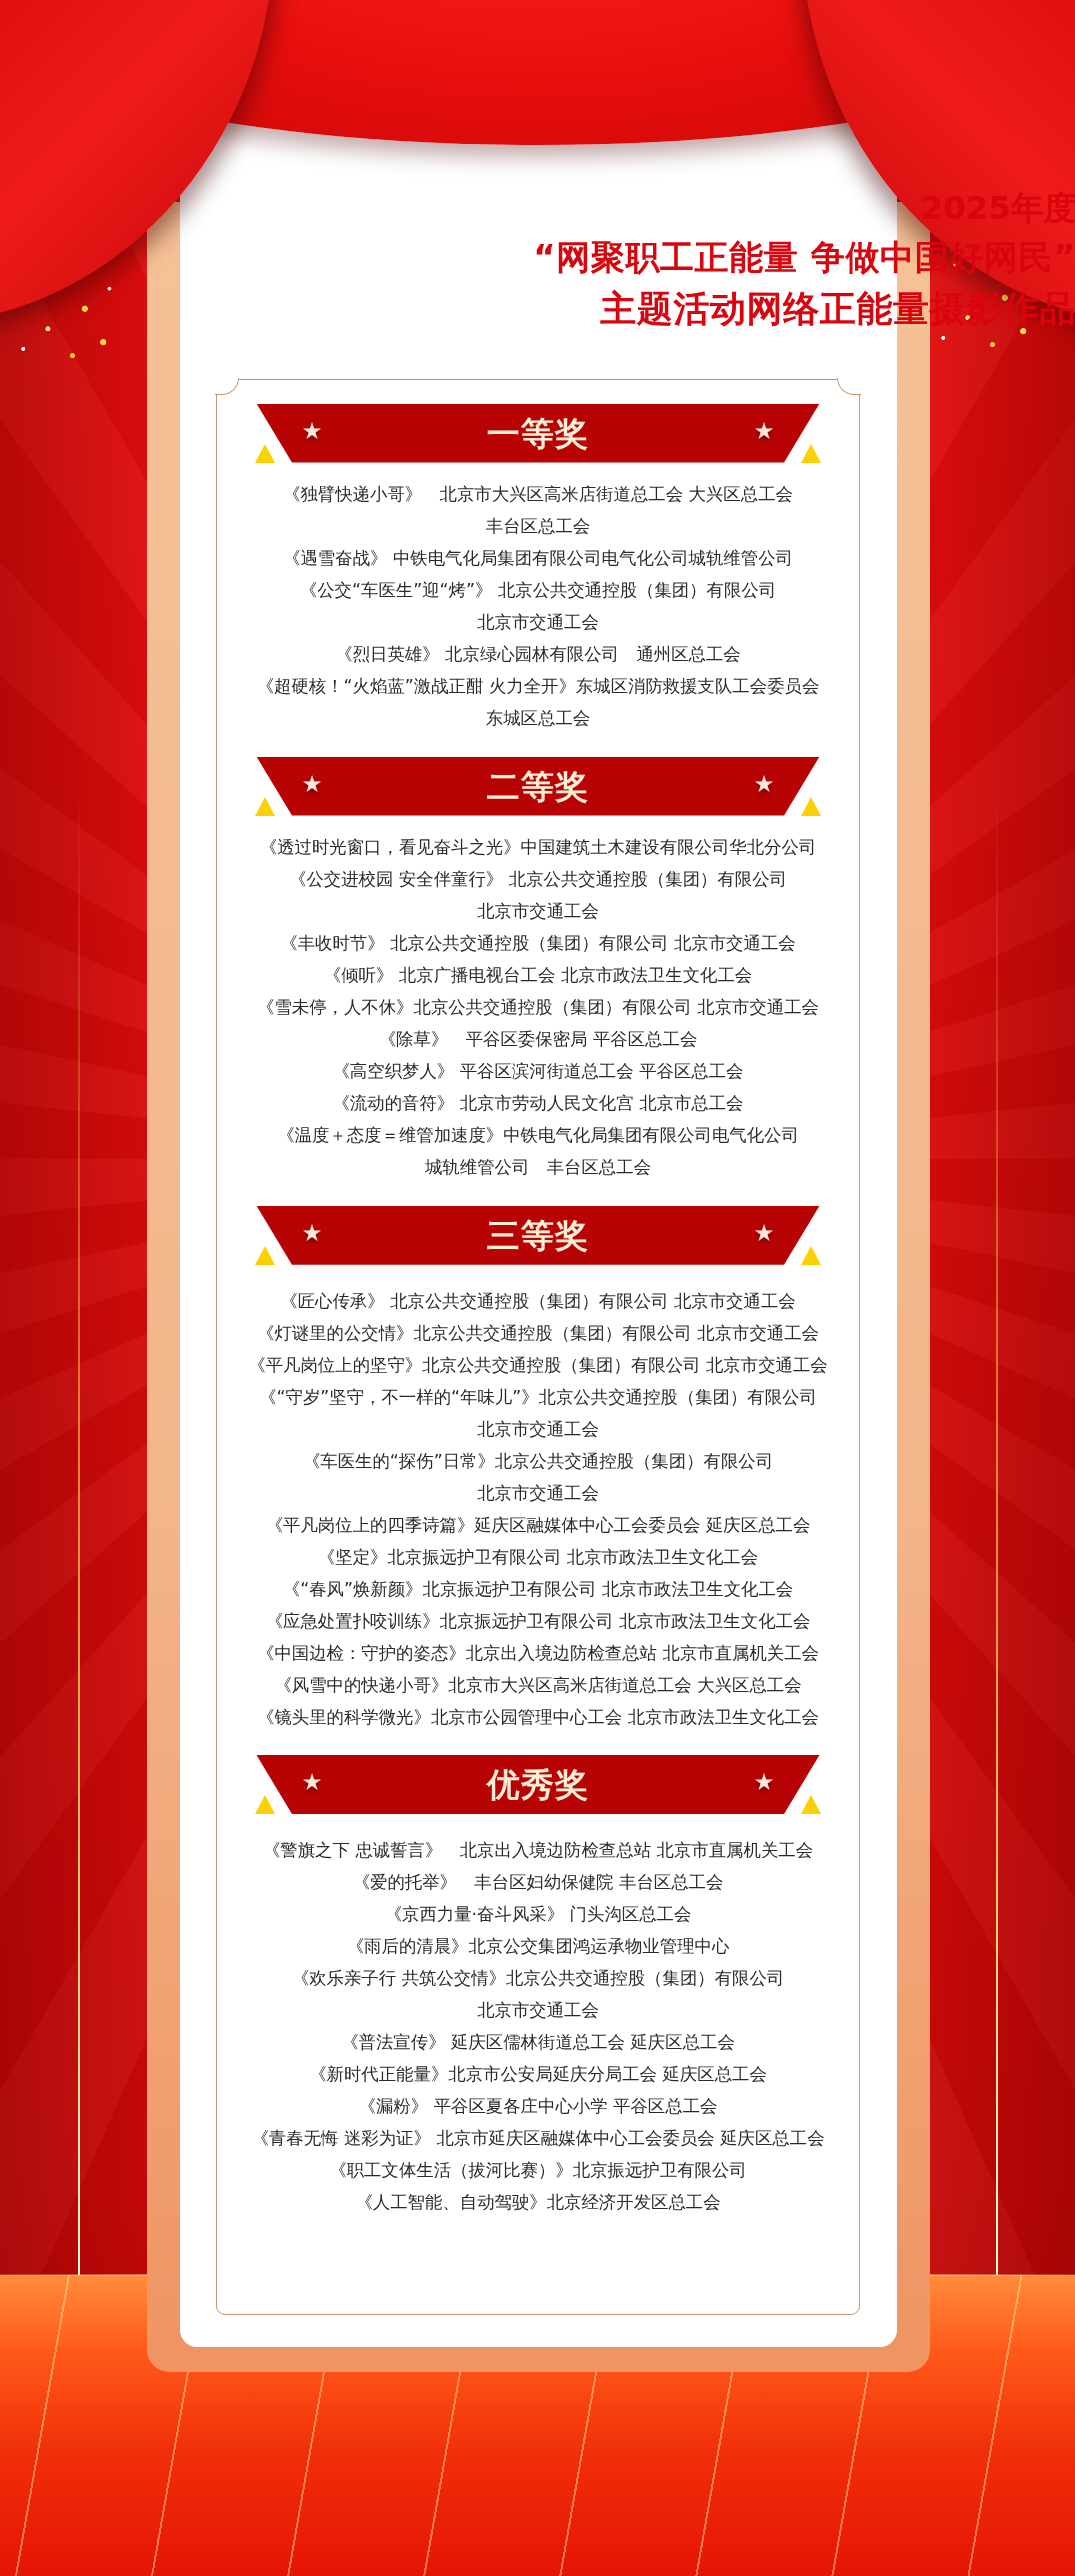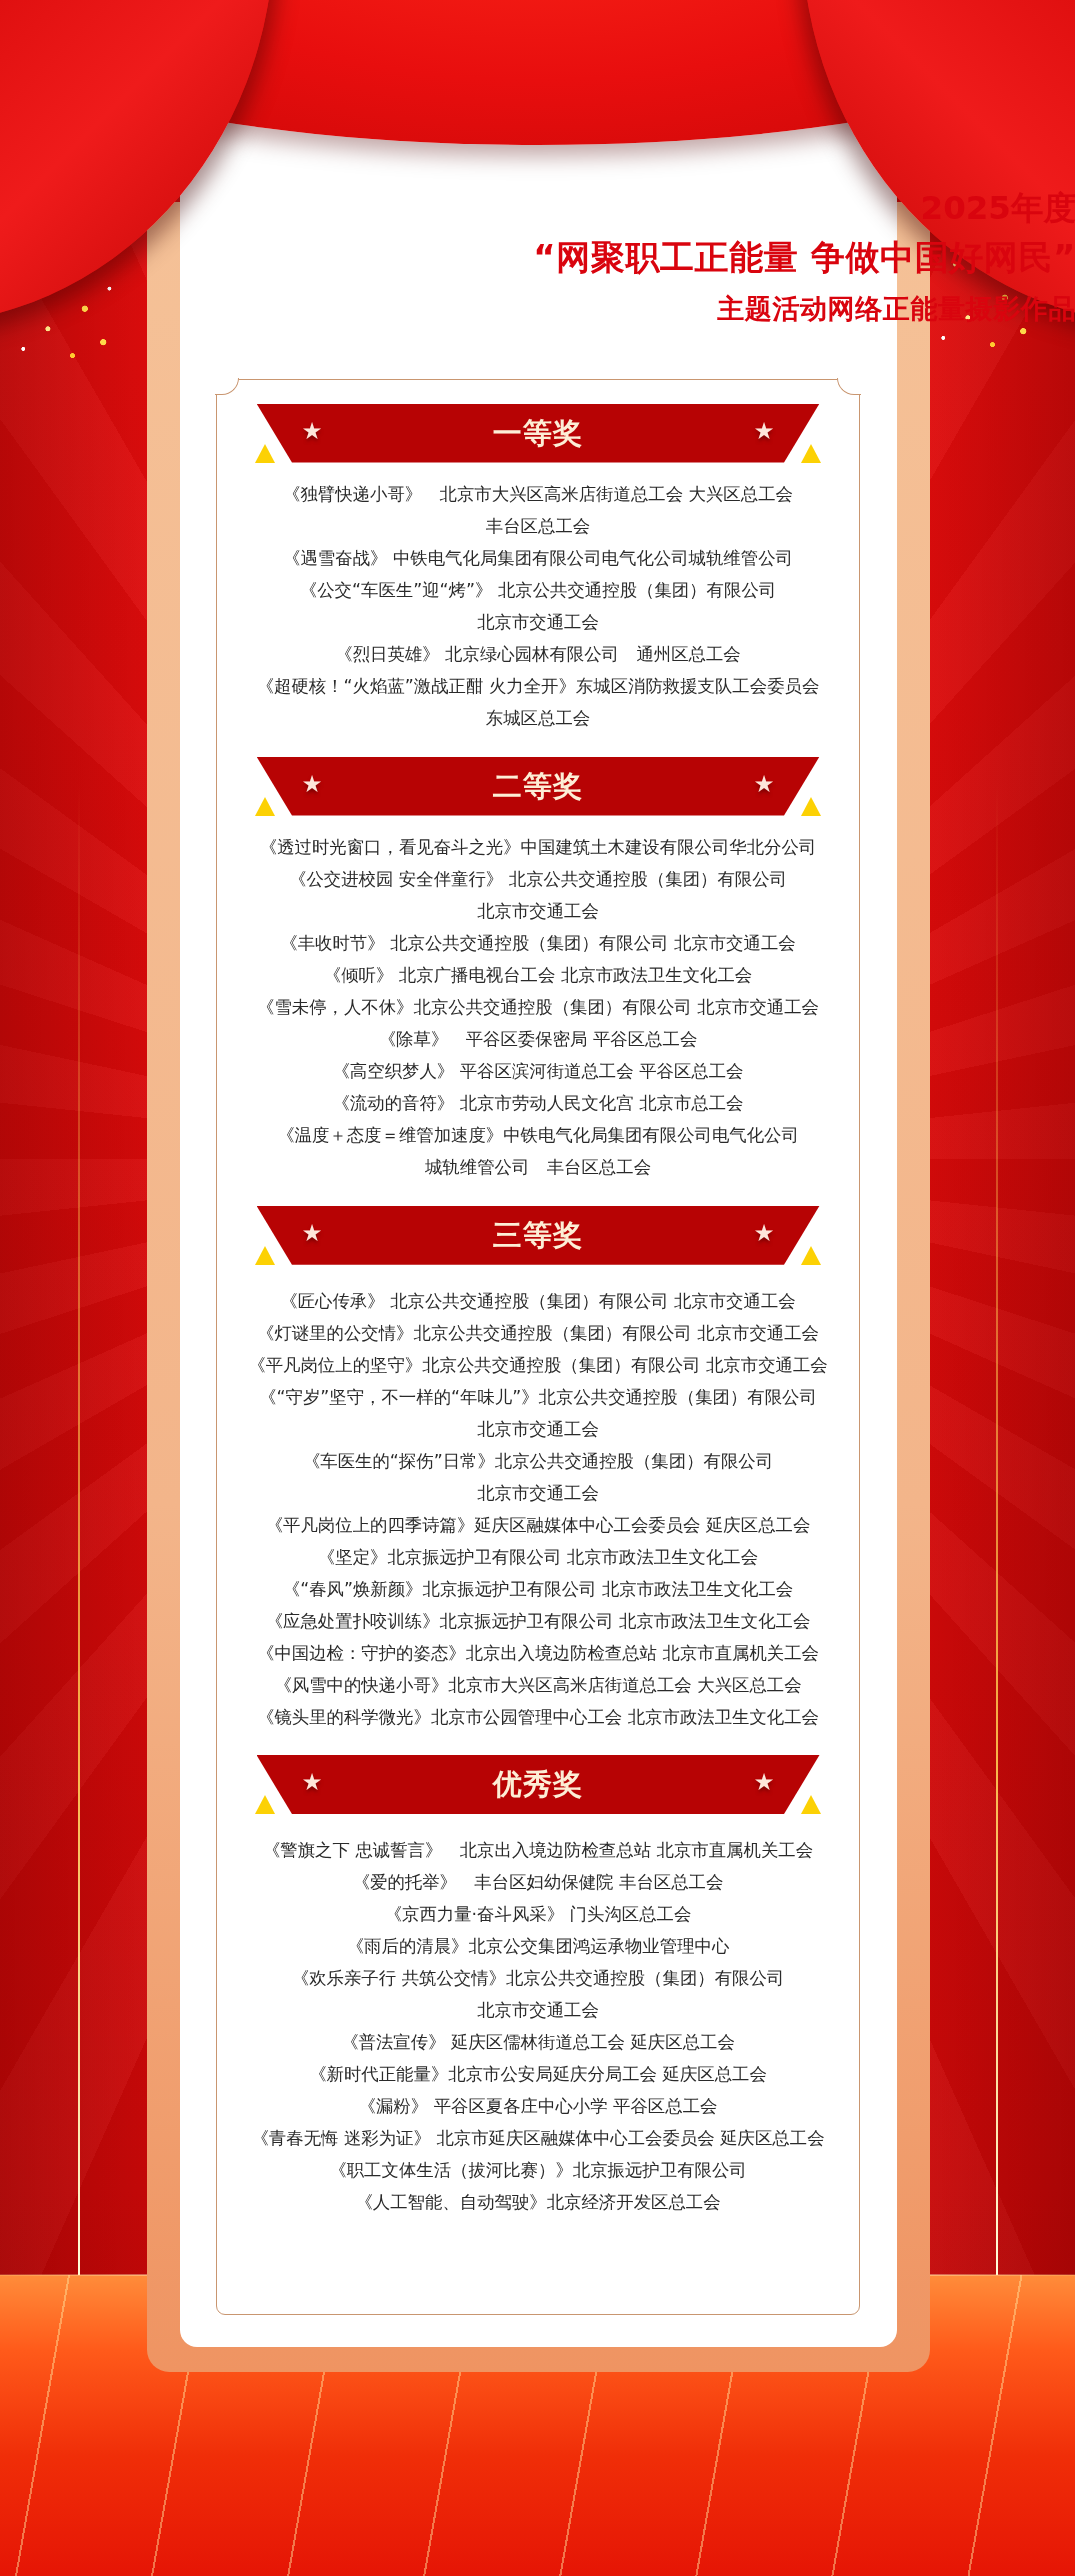--- a/index.html
+++ b/index.html
@@ -46,39 +46,39 @@
     background:#f3b88c;border-radius:0 0 22.4px 22.4px;z-index:2;
     background:linear-gradient(180deg,#f5c197 0%,#f3b58a 60%,#ef9462 100%);}
   .inner-card{position:absolute;left:180px;top:45px;width:717px;height:2302px;background:#fff;
     border-radius:0 0 17px 17px;z-index:3;}
   .inner-top-fade{position:absolute;left:180px;top:0;width:717px;height:202px;z-index:3;
     background:linear-gradient(180deg,rgba(255,255,255,0) 0%,#fff 60%);}
   .title{position:absolute;left:0;right:0;top:185px;z-index:7;text-align:right;color:#d9040e;
     font-weight:bold;font-family:"DejaVu Sans","Liberation Sans",sans-serif;}
   .title .l1{font-size:32.5px;line-height:46px;}
   .title .l2{font-size:34px;line-height:52px;letter-spacing:0.6px;}
-  .title .l3{font-size:27px;line-height:52px;letter-spacing:0.6px;}
+  .title .l3{font-size:36px;line-height:52px;letter-spacing:0.6px;}
   .list-box{position:absolute;left:216px;top:379px;width:644px;height:1936px;z-index:7;
     border:1.7px solid #c99670;border-radius:0 0 9px 9px;box-sizing:border-box;background:#fff;}
   .list-box:before,.list-box:after{content:"";position:absolute;top:-1.7px;width:22.4px;height:15.7px;background:#fff;}
   .list-box:before{left:-1.7px;border-right:1.7px solid #c99670;border-bottom:1.7px solid #c99670;border-radius:0 0 17px 0;}
   .list-box:after{right:-1.7px;border-left:1.7px solid #c99670;border-bottom:1.7px solid #c99670;border-radius:0 0 0 17px;}
   .section{position:relative;}
   .banner{position:relative;margin:0 auto;width:563px;height:59px;}
   .banner .shape{position:absolute;inset:0;background:#b70304;
     clip-path:polygon(0 0,100% 0,93.7% 100%,6.3% 100%);}
   .banner .tri{position:absolute;bottom:0;width:0;height:0;border-left:10px solid transparent;border-right:10px solid transparent;border-bottom:19px solid #fcd104;}
   .banner .tri.l{left:-1.1px;}
   .banner .tri.r{right:-1.1px;}
   .banner .star{position:absolute;top:15px;font-size:23.5px;line-height:25px;color:#fde6da;
     text-shadow:0 3.4px 3.4px rgba(90,0,0,.6);}
   .banner .star.l{left:45px;}
   .banner .star.r{right:45px;}
   .banner .label{position:absolute;left:0;right:0;top:0;height:59px;line-height:59px;text-align:center;
-    color:#fdeed6;font-size:29px;font-weight:bold;letter-spacing:1.1px;}
+    color:#fdeed6;font-size:33px;font-weight:bold;letter-spacing:1.1px;}
   .entries{text-align:center;color:#2a2a2a;font-size:17.4px;line-height:32px;padding:0 3.4px;}
   .entries div{white-space:nowrap;}
 </style>
 </head>
 <body>
 
 <div class="bg"></div>
 <div class="side-shade" style="left:0"></div>
 <div class="side-shade" style="right:0;transform:scaleX(-1)"></div>
 <div class="side-glow" style="left:78px"></div>

